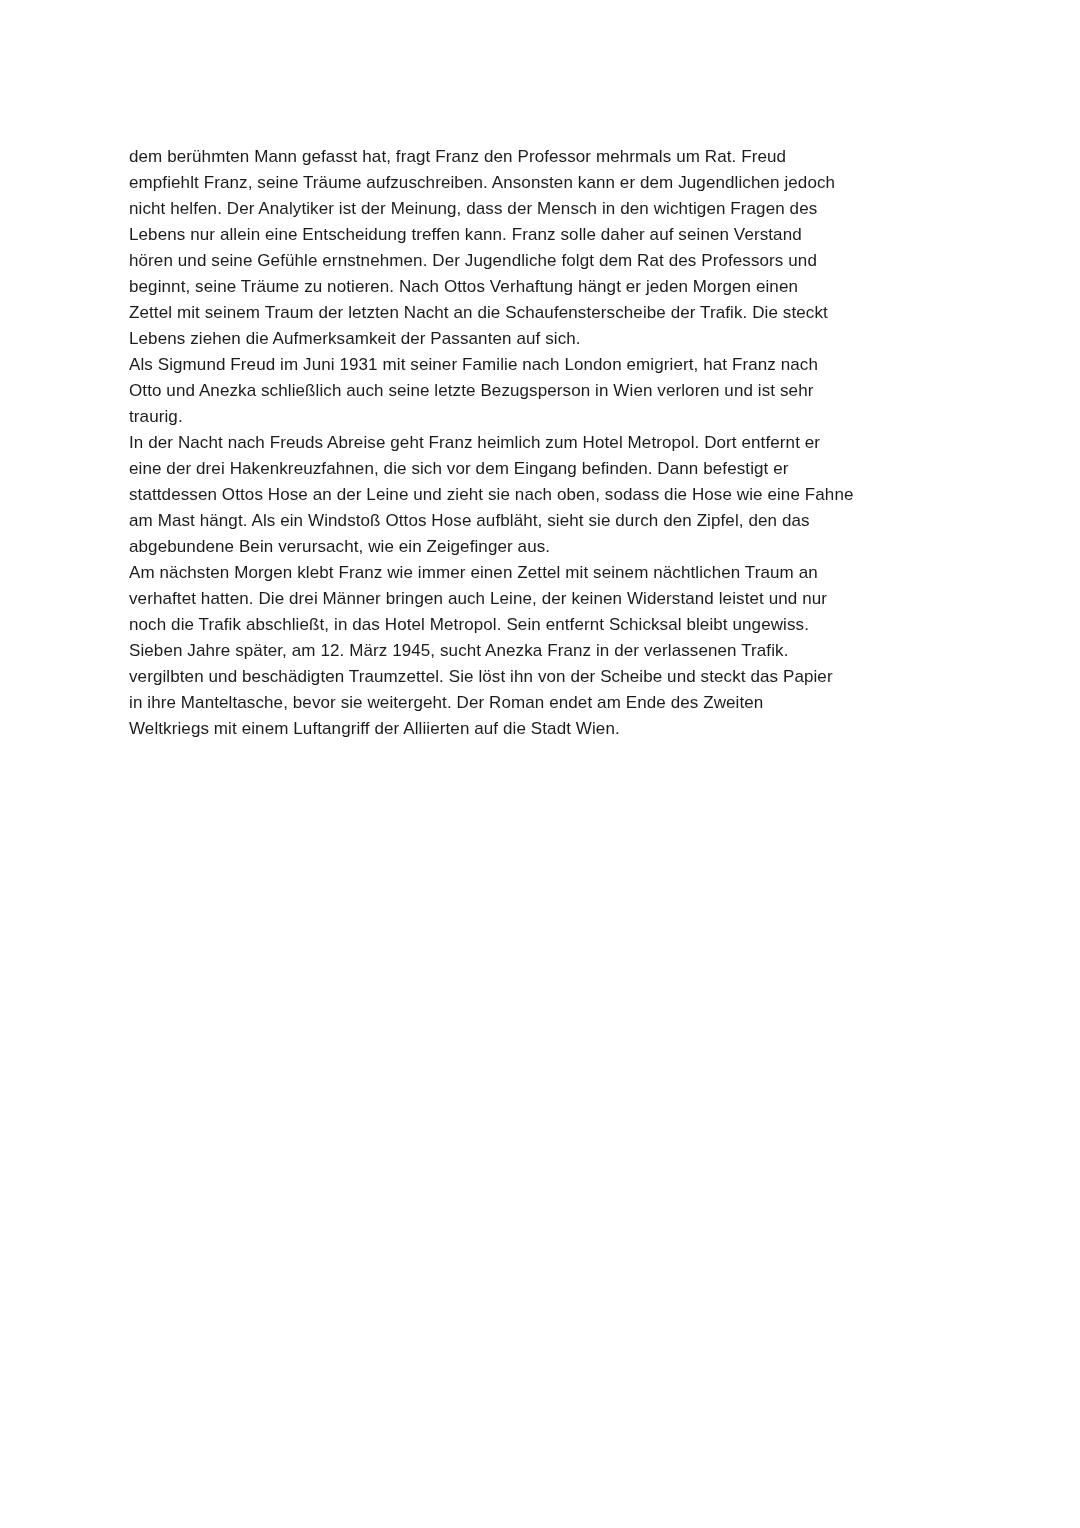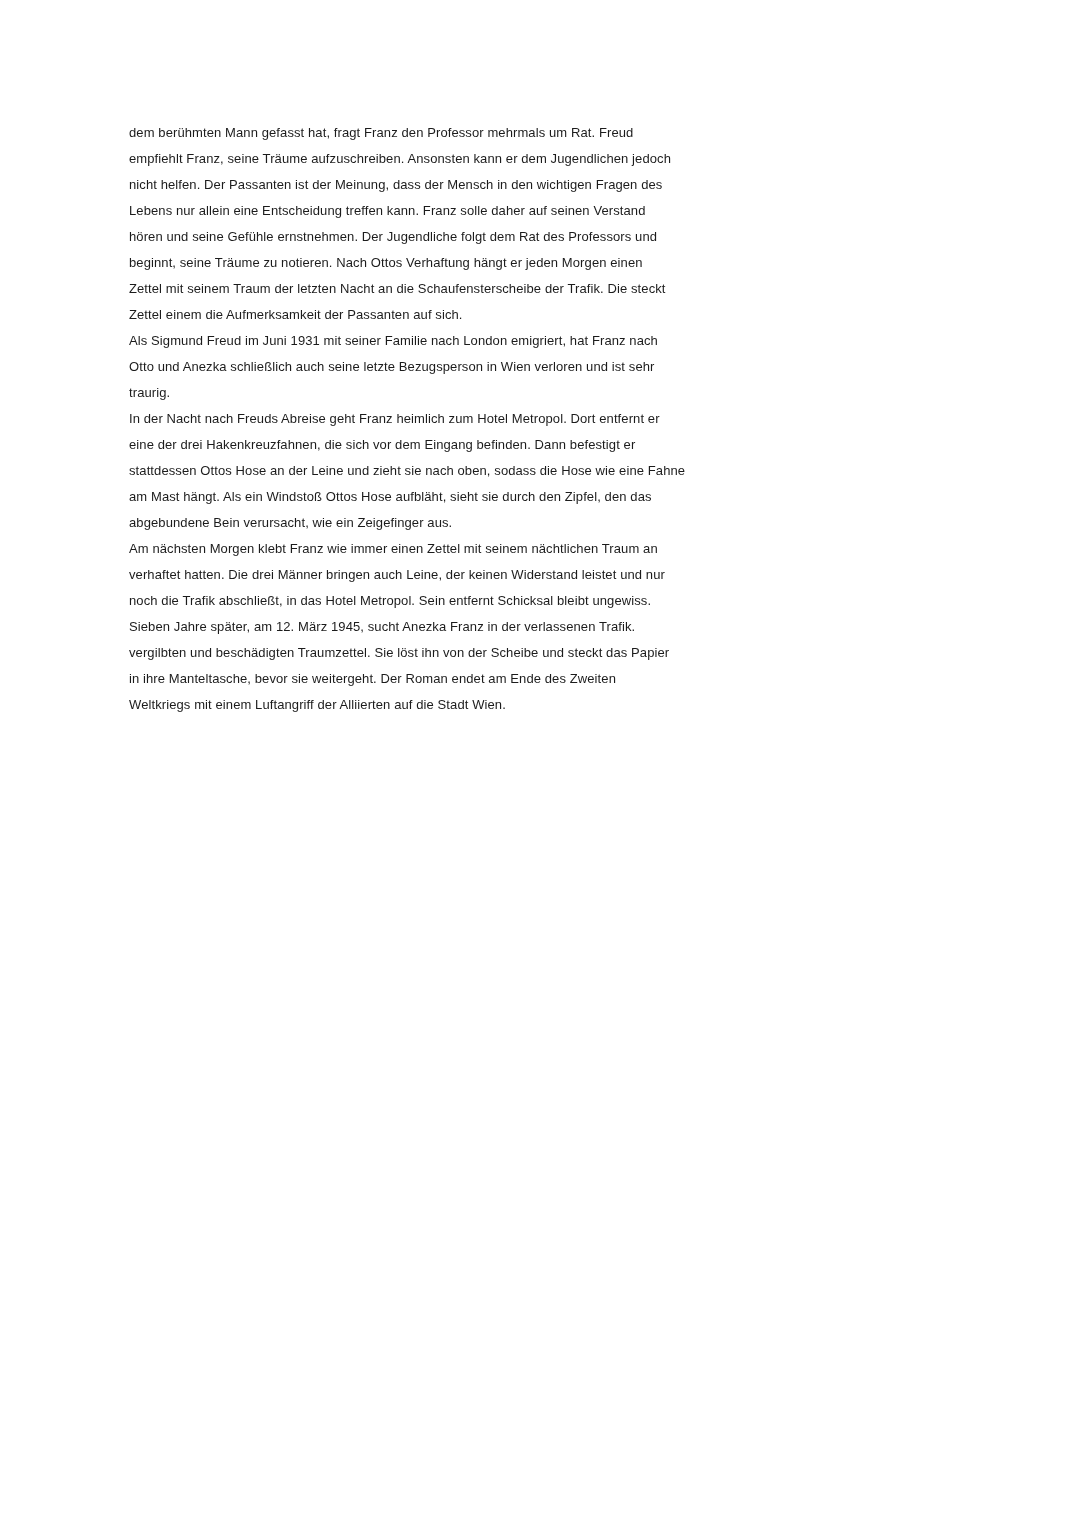--- a/index.html
+++ b/index.html
@@ -18,44 +18,44 @@
     position: absolute;
     left: 0;
     top: 0;
     width: 1080px;
     height: 1528px;
     background: #ffffff;
   }
   .text-block {
     position: absolute;
     left: 129px;
-    top: 120px;
+    top: 144px;
     width: 850px;
     color: var(--text-color, #1c1c1c);
-    font-size: 13px;
+    font-size: 17px;
     line-height: 26px;
     letter-spacing: 0.1px;
   }
   .line {
     white-space: nowrap;
   }
 </style>
 </head>
 <body style="background: rgb(255, 255, 255); --text-color: #1c1c1c;">
 
 <div class="page">
   <div class="text-block">
       <div class="line">dem berühmten Mann gefasst hat, fragt Franz den Professor mehrmals um Rat. Freud</div>
       <div class="line">empfiehlt Franz, seine Träume aufzuschreiben. Ansonsten kann er dem Jugendlichen jedoch</div>
-      <div class="line">nicht helfen. Der Passanten ist der Meinung, dass der Mensch in den wichtigen Fragen des</div>
+      <div class="line">nicht helfen. Der Analytiker ist der Meinung, dass der Mensch in den wichtigen Fragen des</div>
       <div class="line">Lebens nur allein eine Entscheidung treffen kann. Franz solle daher auf seinen Verstand</div>
       <div class="line">hören und seine Gefühle ernstnehmen. Der Jugendliche folgt dem Rat des Professors und</div>
       <div class="line">beginnt, seine Träume zu notieren. Nach Ottos Verhaftung hängt er jeden Morgen einen</div>
       <div class="line">Zettel mit seinem Traum der letzten Nacht an die Schaufensterscheibe der Trafik. Die steckt</div>
-      <div class="line">Zettel einem die Aufmerksamkeit der Passanten auf sich.</div>
+      <div class="line">Lebens ziehen die Aufmerksamkeit der Passanten auf sich.</div>
       <div class="line">Als Sigmund Freud im Juni 1931 mit seiner Familie nach London emigriert, hat Franz nach</div>
       <div class="line">Otto und Anezka schließlich auch seine letzte Bezugsperson in Wien verloren und ist sehr</div>
       <div class="line">traurig.</div>
       <div class="line">In der Nacht nach Freuds Abreise geht Franz heimlich zum Hotel Metropol. Dort entfernt er</div>
       <div class="line">eine der drei Hakenkreuzfahnen, die sich vor dem Eingang befinden. Dann befestigt er</div>
       <div class="line">stattdessen Ottos Hose an der Leine und zieht sie nach oben, sodass die Hose wie eine Fahne</div>
       <div class="line">am Mast hängt. Als ein Windstoß Ottos Hose aufbläht, sieht sie durch den Zipfel, den das</div>
       <div class="line">abgebundene Bein verursacht, wie ein Zeigefinger aus.</div>
       <div class="line">Am nächsten Morgen klebt Franz wie immer einen Zettel mit seinem nächtlichen Traum an</div>
       <div class="line">verhaftet hatten. Die drei Männer bringen auch Leine, der keinen Widerstand leistet und nur</div>

